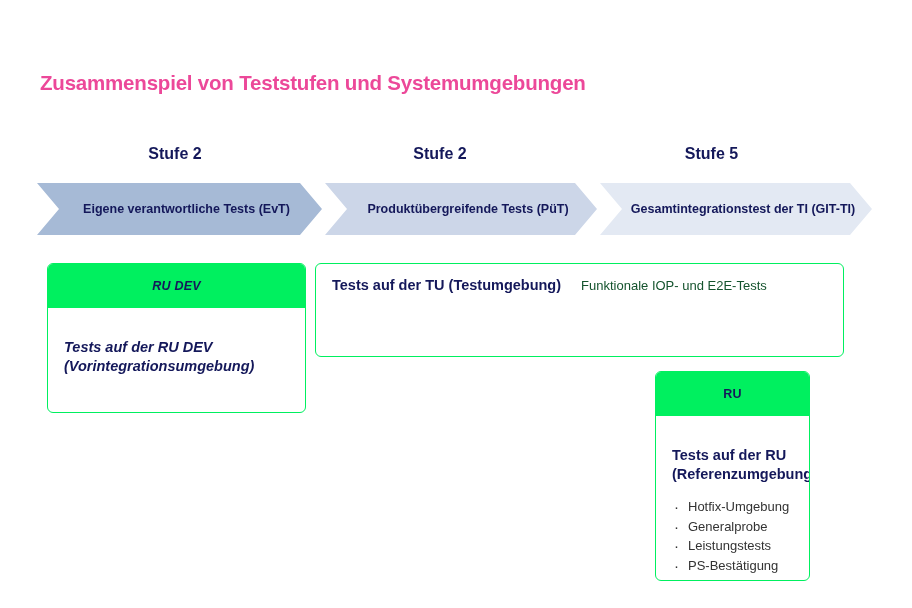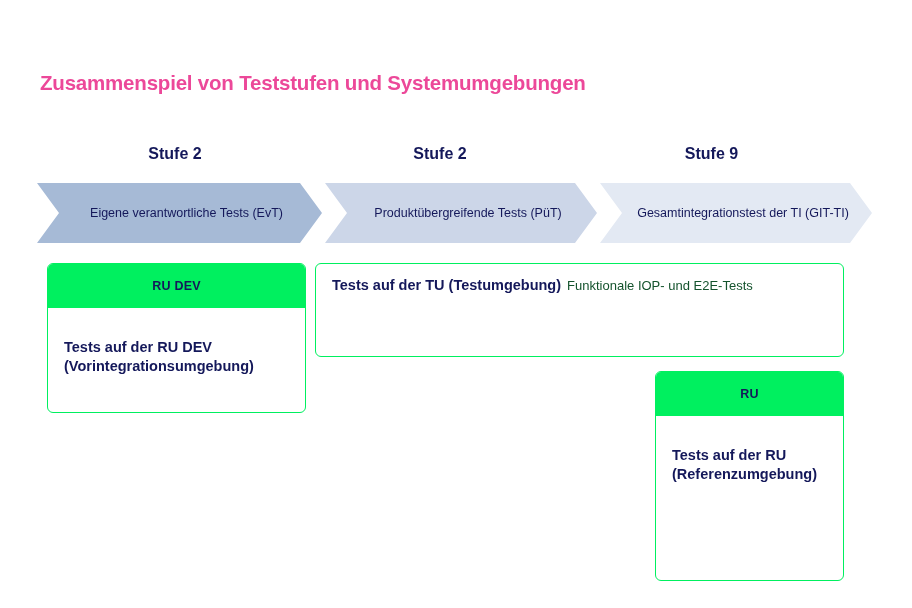--- a/index.html
+++ b/index.html
@@ -46,27 +46,27 @@
   .arrow-band {
     position: absolute;
     left: 37px;
     top: 183px;
     width: 835px;
     height: 52px;
   }
   .arrow {
     position: absolute;
     top: 0;
-    height: 60px;
+    height: 52px;
     display: flex;
     align-items: center;
     justify-content: center;
     box-sizing: border-box;
     font-size: 12.5px;
-    font-weight: normal;
+    font-weight: bold;
     color: #14185a;
     white-space: nowrap;
     -webkit-clip-path: polygon(0 0, calc(100% - 22px) 0, 100% 50%, calc(100% - 22px) 100%, 0 100%, 22px 50%);
     clip-path: polygon(0 0, calc(100% - 22px) 0, 100% 50%, calc(100% - 22px) 100%, 0 100%, 22px 50%);
   }
   .arrow .arrow-label { padding-left: 14px; }
   .arrow.a1 { left: 0px;   width: 285px; background: #a6bad6; }
   .arrow.a2 { left: 288px; width: 272px; background: #ccd6e8; }
   .arrow.a3 { left: 563px; width: 272px; background: #e3e9f3; }
 
@@ -100,36 +100,36 @@
     line-height: 1.28;
   }
   .env-note {
     font-size: 13px;
     font-weight: normal;
     color: #14532d;
     line-height: 1.35;
   }
 
   
-  .card-rudev { left: 47px; top: 263px; width: 259px; height: 150px; }
+  .card-rudev { left: 47px; top: 263px; width: 259px; height: 150px; font-style: italic; }
   .card-rudev .env-note { margin-top: 12px; }
 
   
   .card-tu { left: 315px; top: 263px; width: 529px; height: 94px; }
   .card-tu .env-body {
     display: flex;
     align-items: baseline;
-    gap: 6px;
+    gap: 20px;
     padding: 12px 16px;
   }
   .card-tu .env-heading { white-space: nowrap; }
   .card-tu .env-note { white-space: nowrap; }
 
   
-  .card-ru { left: 655px; top: 371px; width: 189px; height: 210px; }
+  .card-ru { left: 655px; top: 371px; width: 155px; height: 210px; }
   .card-ru .env-heading { margin-bottom: 14px; }
   .bullet-list {
     list-style: none;
     margin: 0;
     padding: 0;
   }
   .bullet-list li {
     font-size: 13px;
     color: #333333;
     line-height: 1.5;
@@ -146,21 +146,21 @@
     color: #333333;
   }
 </style>
 </head>
 <body>
 
 <div class="page-title">Zusammenspiel von Teststufen und Systemumgebungen</div>
 
 <div class="stage-caption s1">Stufe 2</div>
 <div class="stage-caption s2">Stufe 2</div>
-<div class="stage-caption s3">Stufe 9</div>
+<div class="stage-caption s3">Stufe 5</div>
 
 <div class="arrow-band">
   <div class="arrow a1">
     <span class="arrow-label">Eigene verantwortliche Tests (EvT)</span>
   </div>
   <div class="arrow a2">
     <span class="arrow-label">Produktübergreifende Tests (PüT)</span>
   </div>
   <div class="arrow a3">
     <span class="arrow-label">Gesamtintegrationstest der TI (GIT-TI)</span>
@@ -178,14 +178,20 @@
   <div class="env-body">
     <div class="env-heading">Tests auf der TU (Testumgebung)</div>
     <div class="env-note">Funktionale IOP- und E2E-Tests</div>
   </div>
 </div>
 
 <div class="env-card card-ru">
   <div class="env-head">RU</div>
   <div class="env-body">
     <div class="env-heading">Tests auf der RU (Referenzumgebung)</div>
+    <ul class="bullet-list">
+        <li>Hotfix-Umgebung</li>
+        <li>Generalprobe</li>
+        <li>Leistungstests</li>
+        <li>PS-Bestätigung</li>
+      </ul>
   </div>
 </div>
 
 </body></html>

